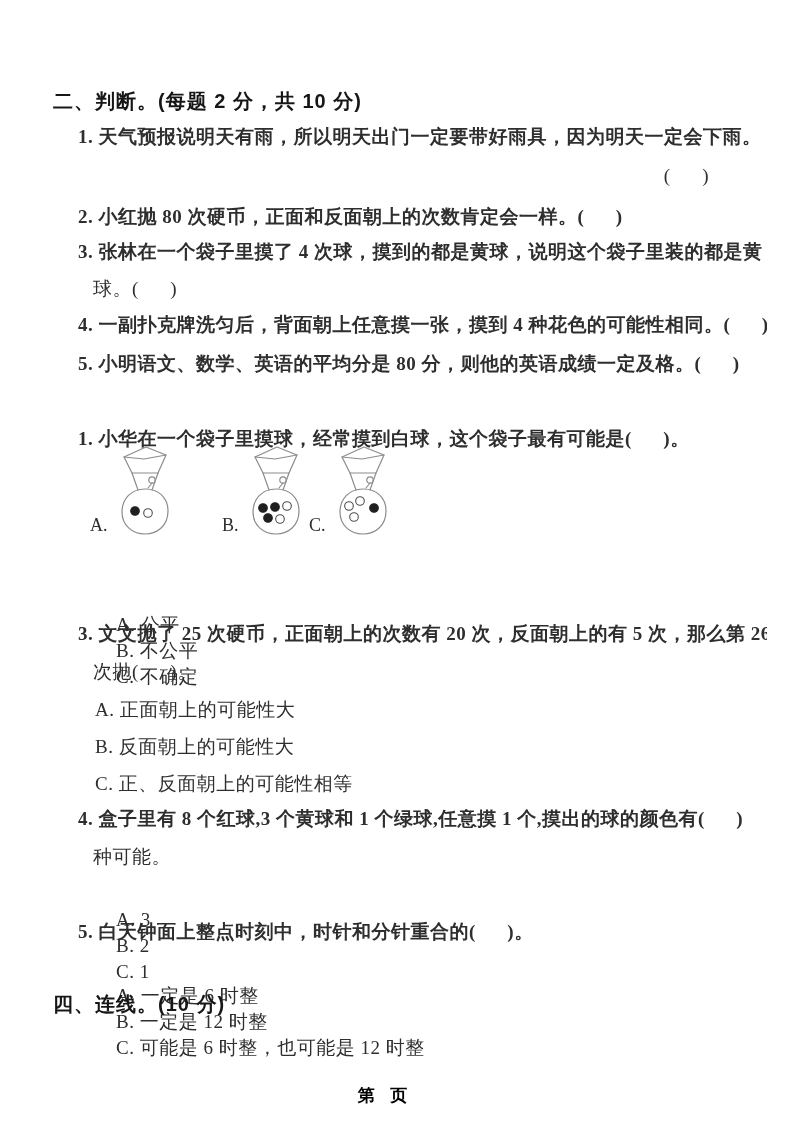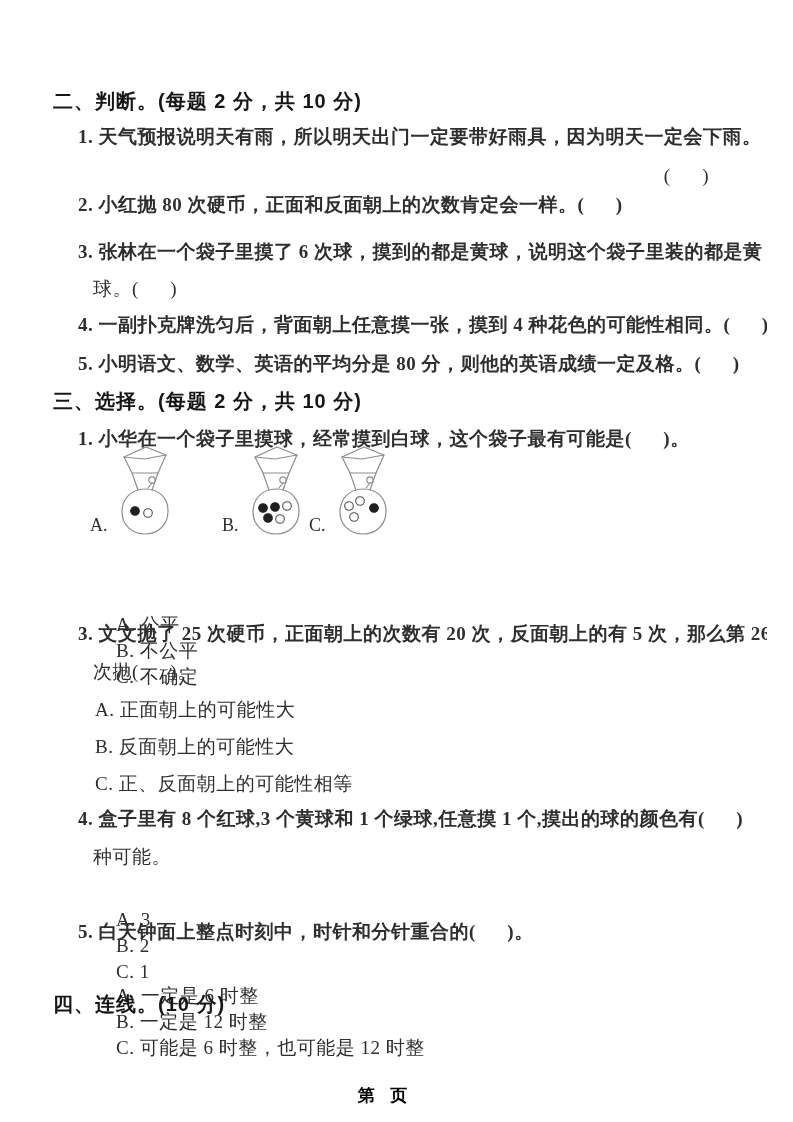--- a/index.html
+++ b/index.html
@@ -80,27 +80,26 @@
   }
 </style>
 </head>
 <body>
 
 <div class="page">
 
   <div class="ln heading" style="top:88px">二、判断。(每题 2 分，共 10 分)</div>
   <div class="ln q" style="top:124px">1. 天气预报说明天有雨，所以明天出门一定要带好雨具，因为明天一定会下雨。</div>
   <div class="ln blank-right" style="top:163px">(      )</div>
-  <div class="ln q" style="top:192px">2. 小红抛 80 次硬币，正面和反面朝上的次数肯定会一样。(      )</div>
-  <div class="ln q" style="top:239px">3. 张林在一个袋子里摸了 6 次球，摸到的都是黄球，说明这个袋子里装的都是黄</div>
+  <div class="ln q" style="top:204px">2. 小红抛 80 次硬币，正面和反面朝上的次数肯定会一样。(      )</div>
+  <div class="ln q" style="top:239px">3. 张林在一个袋子里摸了 4 次球，摸到的都是黄球，说明这个袋子里装的都是黄</div>
   <div class="ln cont" style="top:276px">球。(      )</div>
   <div class="ln q" style="top:312px">4. 一副扑克牌洗匀后，背面朝上任意摸一张，摸到 4 种花色的可能性相同。(      )</div>
   <div class="ln q" style="top:351px">5. 小明语文、数学、英语的平均分是 80 分，则他的英语成绩一定及格。(      )</div>
 
-  <div class="ln heading" style="top:388px">三、选择。(每题 2 分，共 10 分)</div>
   <div class="ln q" style="top:426px">1. 小华在一个袋子里摸球，经常摸到白球，这个袋子最有可能是(      )。</div>
 
   <div class="bags-row">
     <div class="bag-group" style="left:90px">
       <span class="bag-label">A.</span>
       <svg class="bag-svg" width="58" height="92" viewBox="0 0 58 92">
         <path class="bagline" d="M29,45 C15,45 6,55 6,68 C6,81 16,90 29,90 C42,90 52,81 52,67 C52,54 43,45 29,45 Z"></path>
         <path class="bagline" d="M22,46 L16,29 L8,13 L30,3 L50,11 L42,29 L36,46"></path>
         <path class="bagline" d="M8,13 L28,15 L50,11"></path>
         <path class="bagline" d="M16,29 L42,29"></path>

